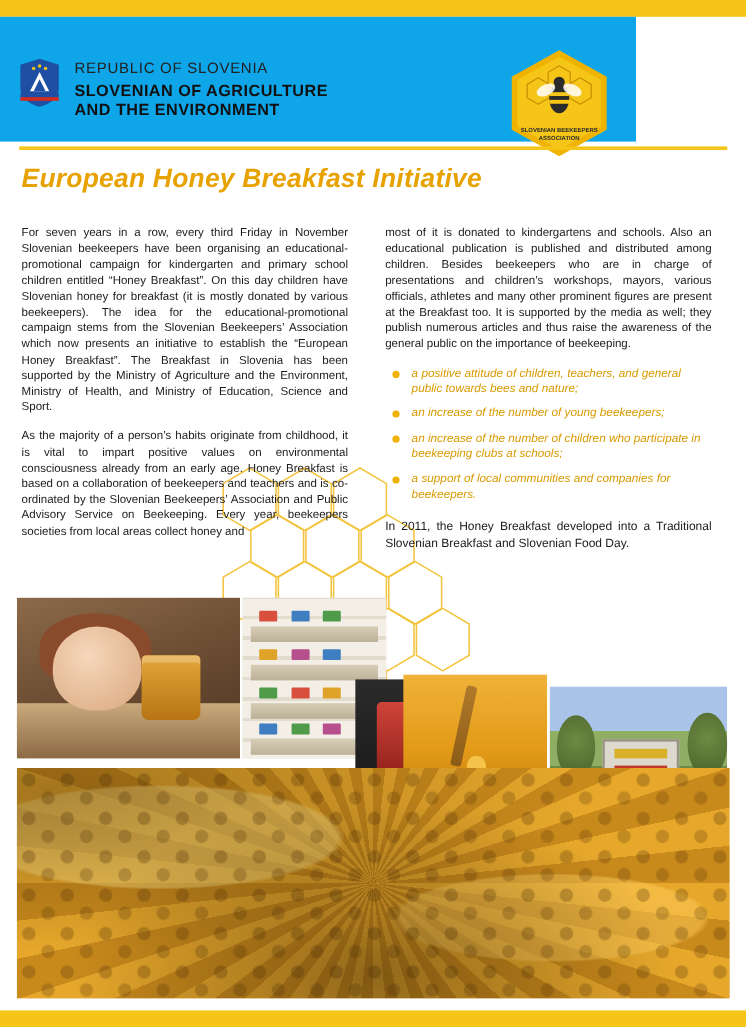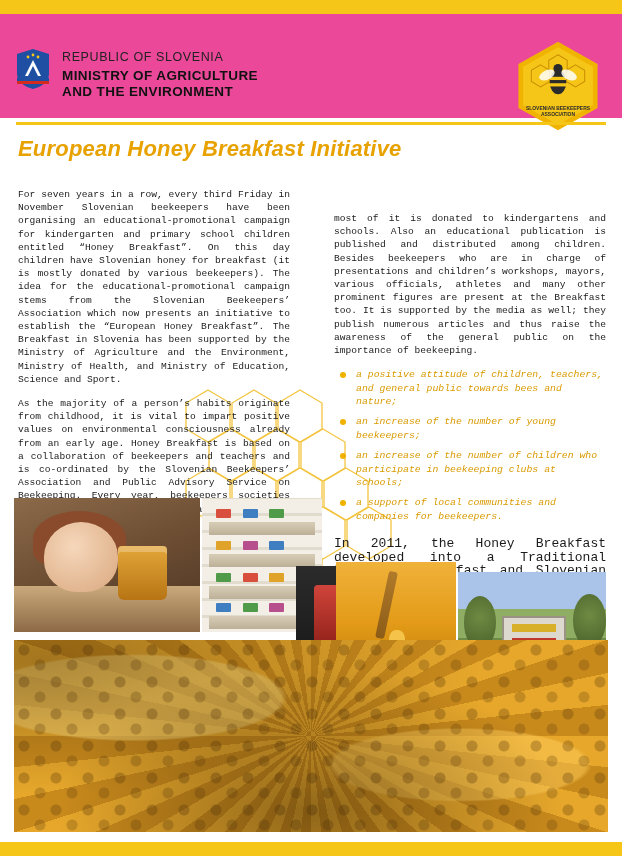--- a/index.html
+++ b/index.html
@@ -28,22 +28,22 @@
   .band-bottom {
     position: absolute;
     left: 0; bottom: 0;
     width: 622px; height: 14px;
     background: #f5c518;
   }
   
   .header {
     position: absolute;
     left: 0; top: 14px;
-    width: 622px; height: 104px;
-    background: #ec4899;
+    width: 530px; height: 104px;
+    background: #0ea5e9;
   }
   .coat {
     position: absolute;
     left: 16px; top: 34px;
     width: 34px; height: 42px;
   }
   .ministry-text {
     position: absolute;
     left: 62px; top: 36px;
     color: #1a1a1a;
@@ -86,25 +86,24 @@
     letter-spacing: 0.2px;
   }
   
   .col {
     position: absolute;
     width: 272px;
     font-size: 9.6px;
     line-height: 13.2px;
     color: #1b1b1b;
     text-align: justify;
-    font-family: Liberation Mono, monospace;
   }
   .col p { margin: 0 0 11px 0; }
   .col-left { left: 18px; top: 188px; }
-  .col-right { left: 334px; top: 188px; margin-top: 24px; }
+  .col-right { left: 321px; top: 188px; }
 
   
   .results-head {
     margin: 4px 0 6px 0;
     font-size: 9.8px;
     font-style: italic;
     color: #d99a00;
   }
   ul.results {
     list-style: none;
@@ -124,21 +123,21 @@
   ul.results li:before {
     content: "";
     position: absolute;
     left: 6px; top: 4px;
     width: 6px; height: 6px;
     border-radius: 50%;
     background: #f0b100;
   }
   .closing {
     margin-top: 14px;
-    font-size: 13px;
+    font-size: 10px;
     line-height: 13.2px;
     color: #1b1b1b;
     text-align: justify;
   }
 
   
   .honeycomb {
     position: absolute;
     left: 168px; top: 380px;
     width: 300px; height: 200px;
@@ -278,21 +277,21 @@
       <circle cx="12" cy="9" r="1.4" fill="#f5c518"></circle>
       <circle cx="17" cy="7" r="1.4" fill="#f5c518"></circle>
       <circle cx="22" cy="9" r="1.4" fill="#f5c518"></circle>
       <rect x="1" y="30" width="32" height="3" fill="#1f4fa3"></rect>
       <rect x="1" y="33" width="32" height="3" fill="#d52b1e"></rect>
     </svg>
 
     <div class="ministry-text">
       <div class="line1">REPUBLIC OF SLOVENIA</div>
       <div class="line2">
-        <div>MINISTRY OF AGRICULTURE</div>
+        <div>SLOVENIAN OF AGRICULTURE</div>
         <div>AND THE ENVIRONMENT</div>
       </div>
     </div>
 
     <svg class="bee-logo" viewBox="0 0 100 100">
       <polygon points="50,2 93,26 93,74 50,98 7,74 7,26" fill="#f0b400"></polygon>
       <polygon points="50,8 88,29 88,71 50,92 12,71 12,29" fill="#f5c518"></polygon>
       <g fill="none" stroke="#c98f00" stroke-width="1.1">
         <polygon points="50,16 60,22 60,34 50,40 40,34 40,22"></polygon>
         <polygon points="31,27 41,33 41,45 31,51 21,45 21,33"></polygon>

